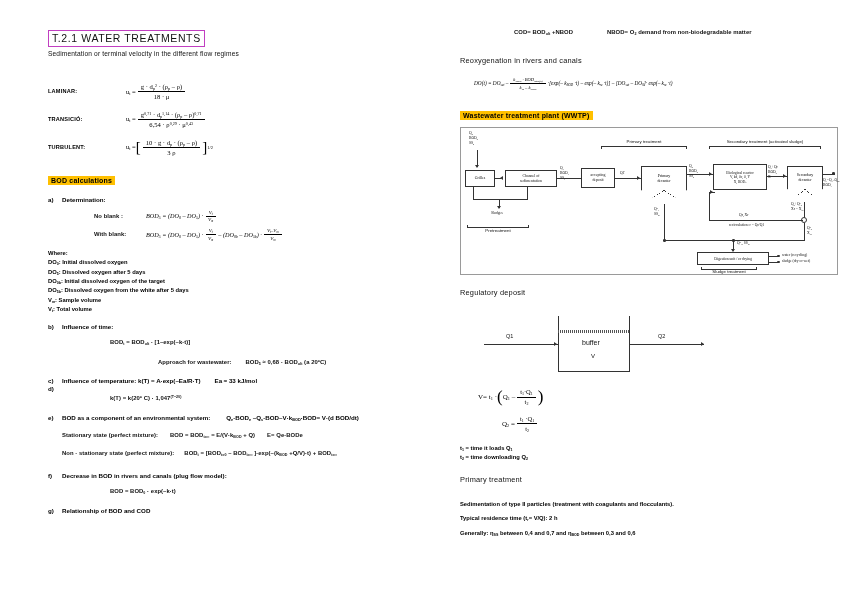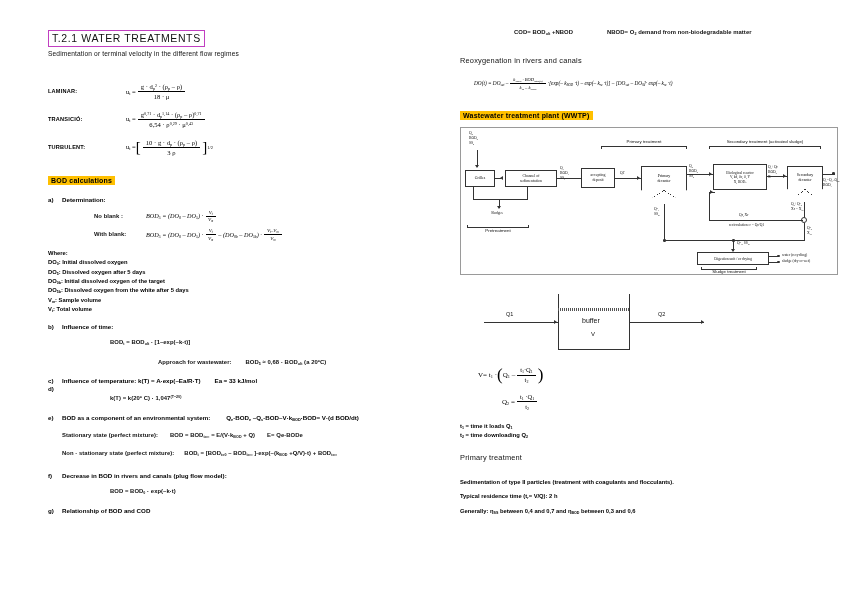--- a/index.html
+++ b/index.html
@@ -432,20 +432,21 @@
 
       <div class="ln lnh" style="left:308px; top:134px; width:10px;"></div>
       <div class="dot" style="left:316px; top:132.5px;"></div>
       <div class="dlab" style="left:321px; top:131px;">sludge (dry or wet)</div>
 
       <div class="brace-dn" style="left:240px; top:139px; width:56px;"></div>
       <div class="brace-lab" style="left:238px; top:141px; width:60px;">Sludge treatment</div>
 
     </div>
 
+    <div class="sec-head" style="margin-top:13px;">Regulatory deposit</div>
 
     <div class="diagram-buffer">
       <div class="tank"></div>
       <div class="water-line"></div>
       <div class="tank-t" style="left:122px; top:33px; font-size:7px;">buffer</div>
       <div class="tank-t" style="left:131px; top:47px; font-size:6px;">V</div>
 
       <div class="ln lnh" style="left:24px; top:38px; width:74px;"></div>
       <div class="arrow" style="left:94px; top:36px;"></div>
       <div class="tank-t" style="left:46px; top:27px; font-size:5.5px;">Q1</div>

